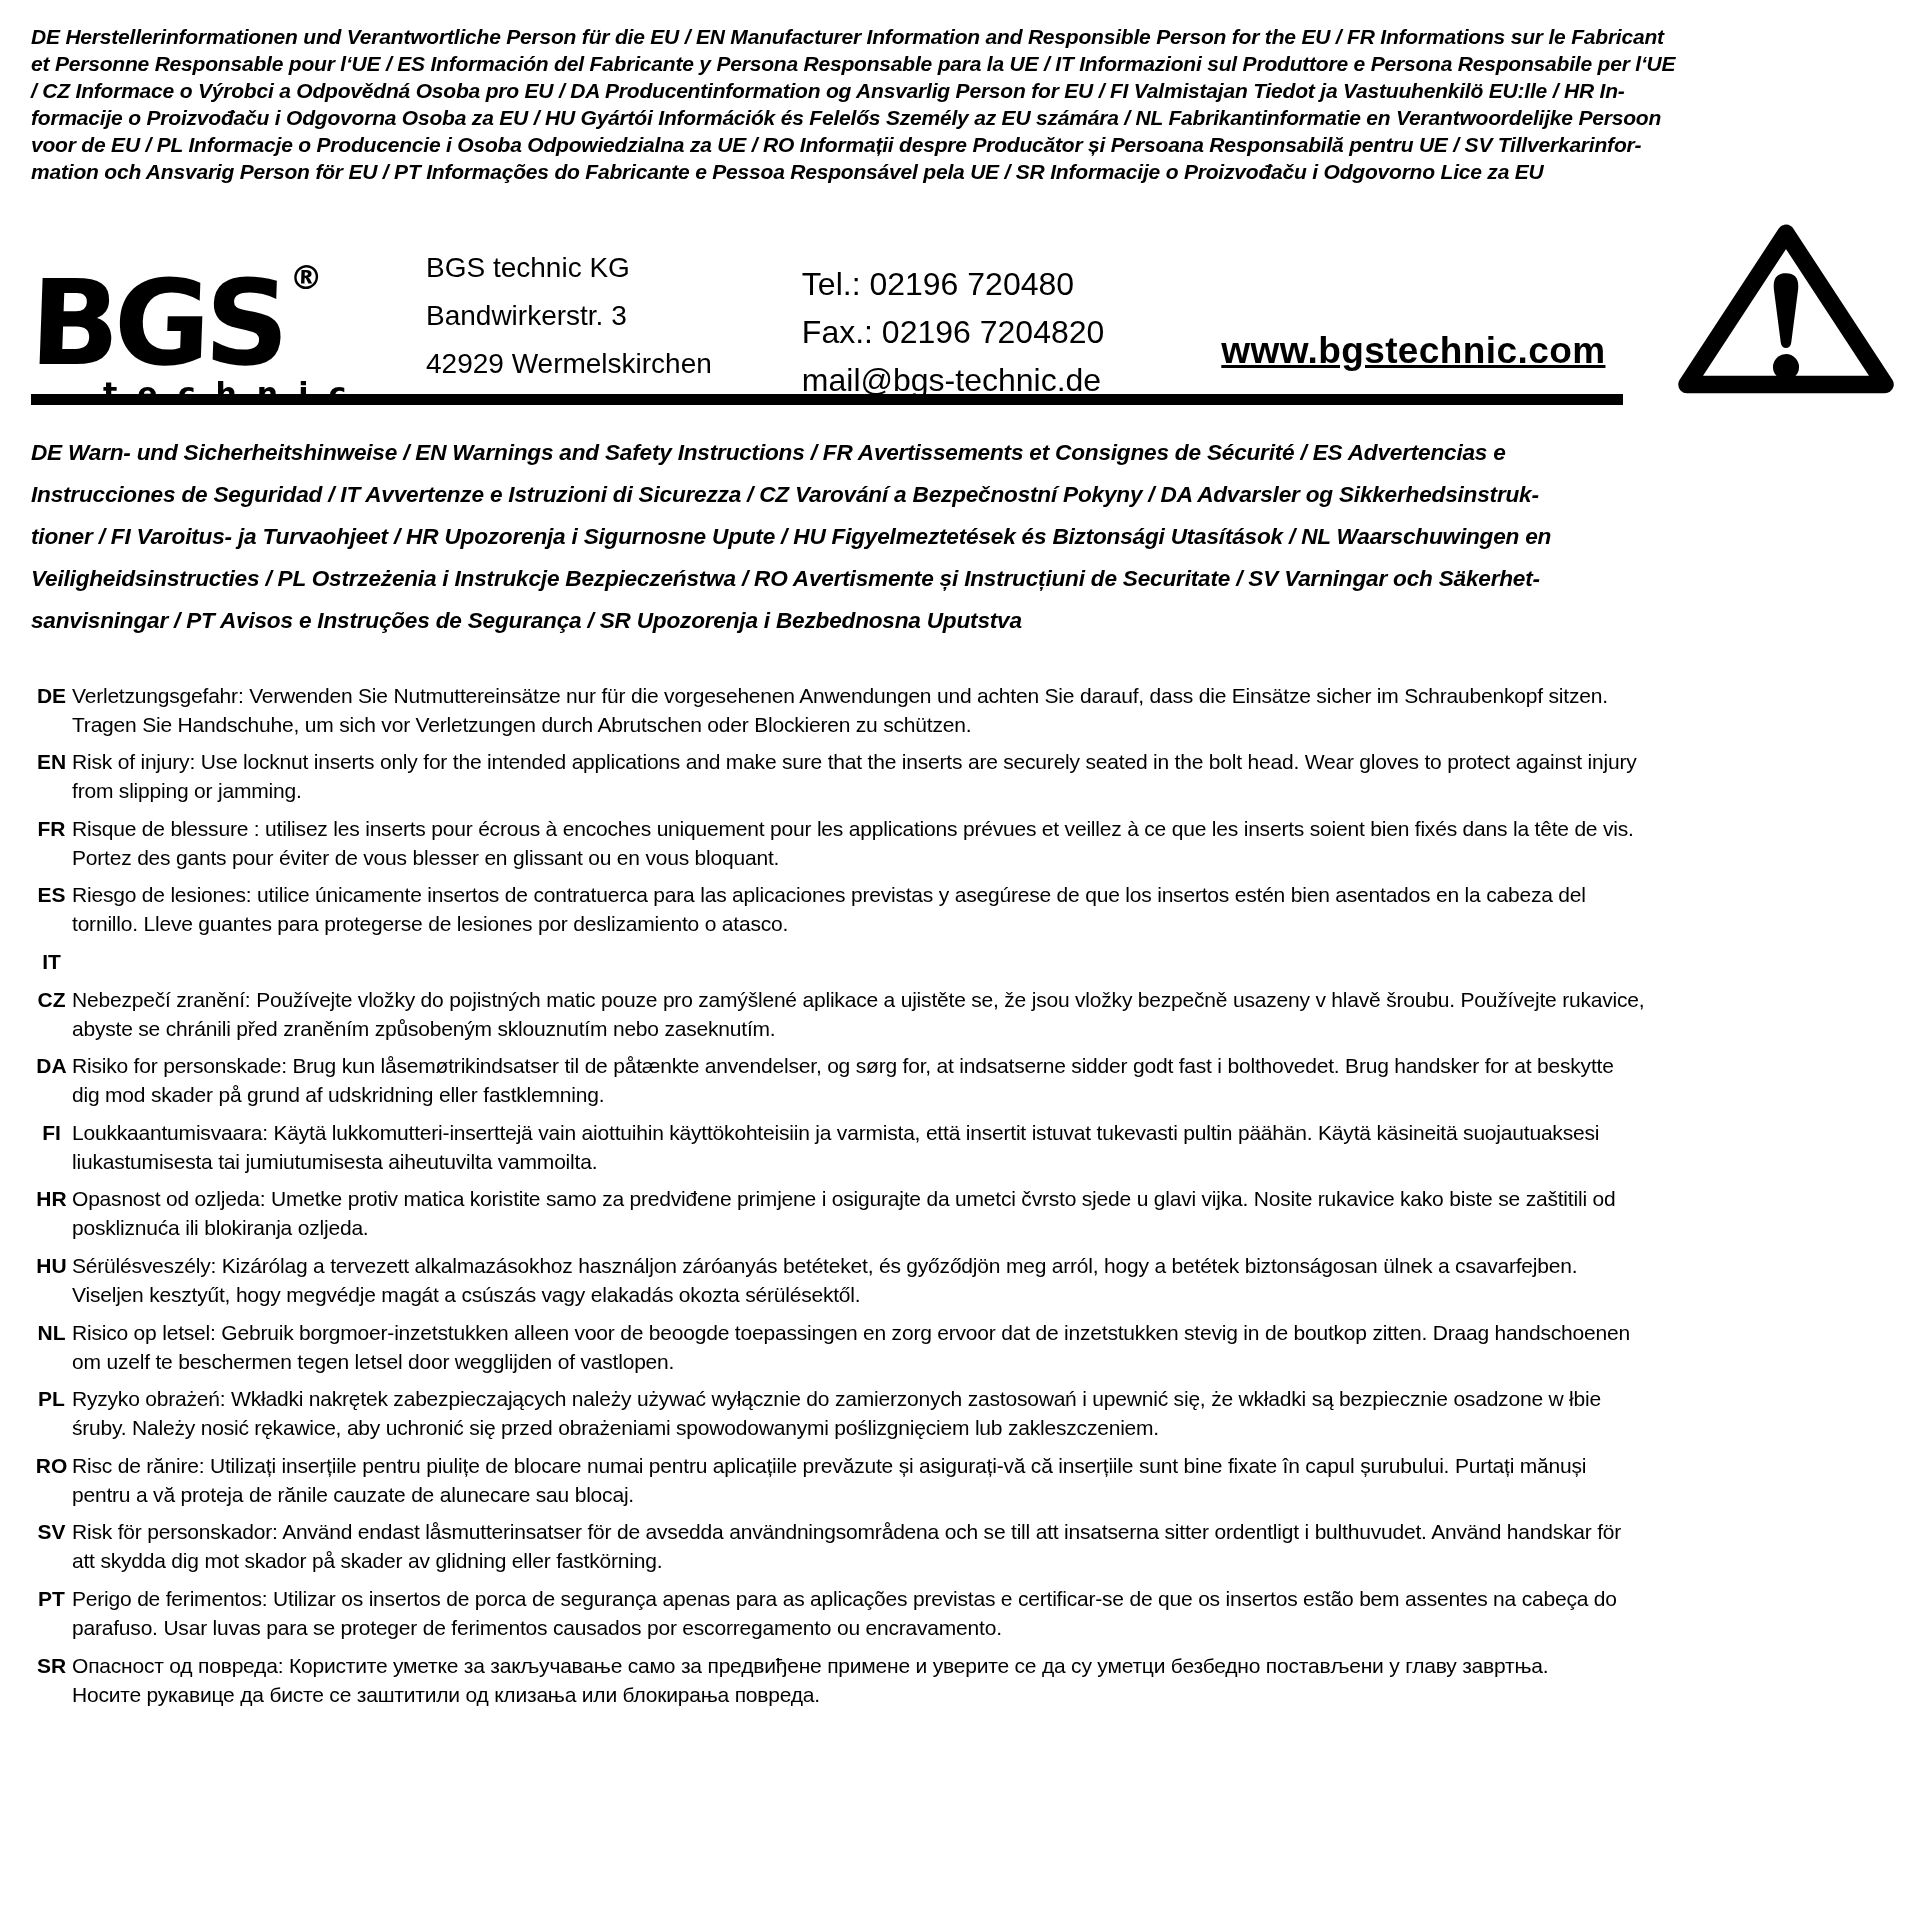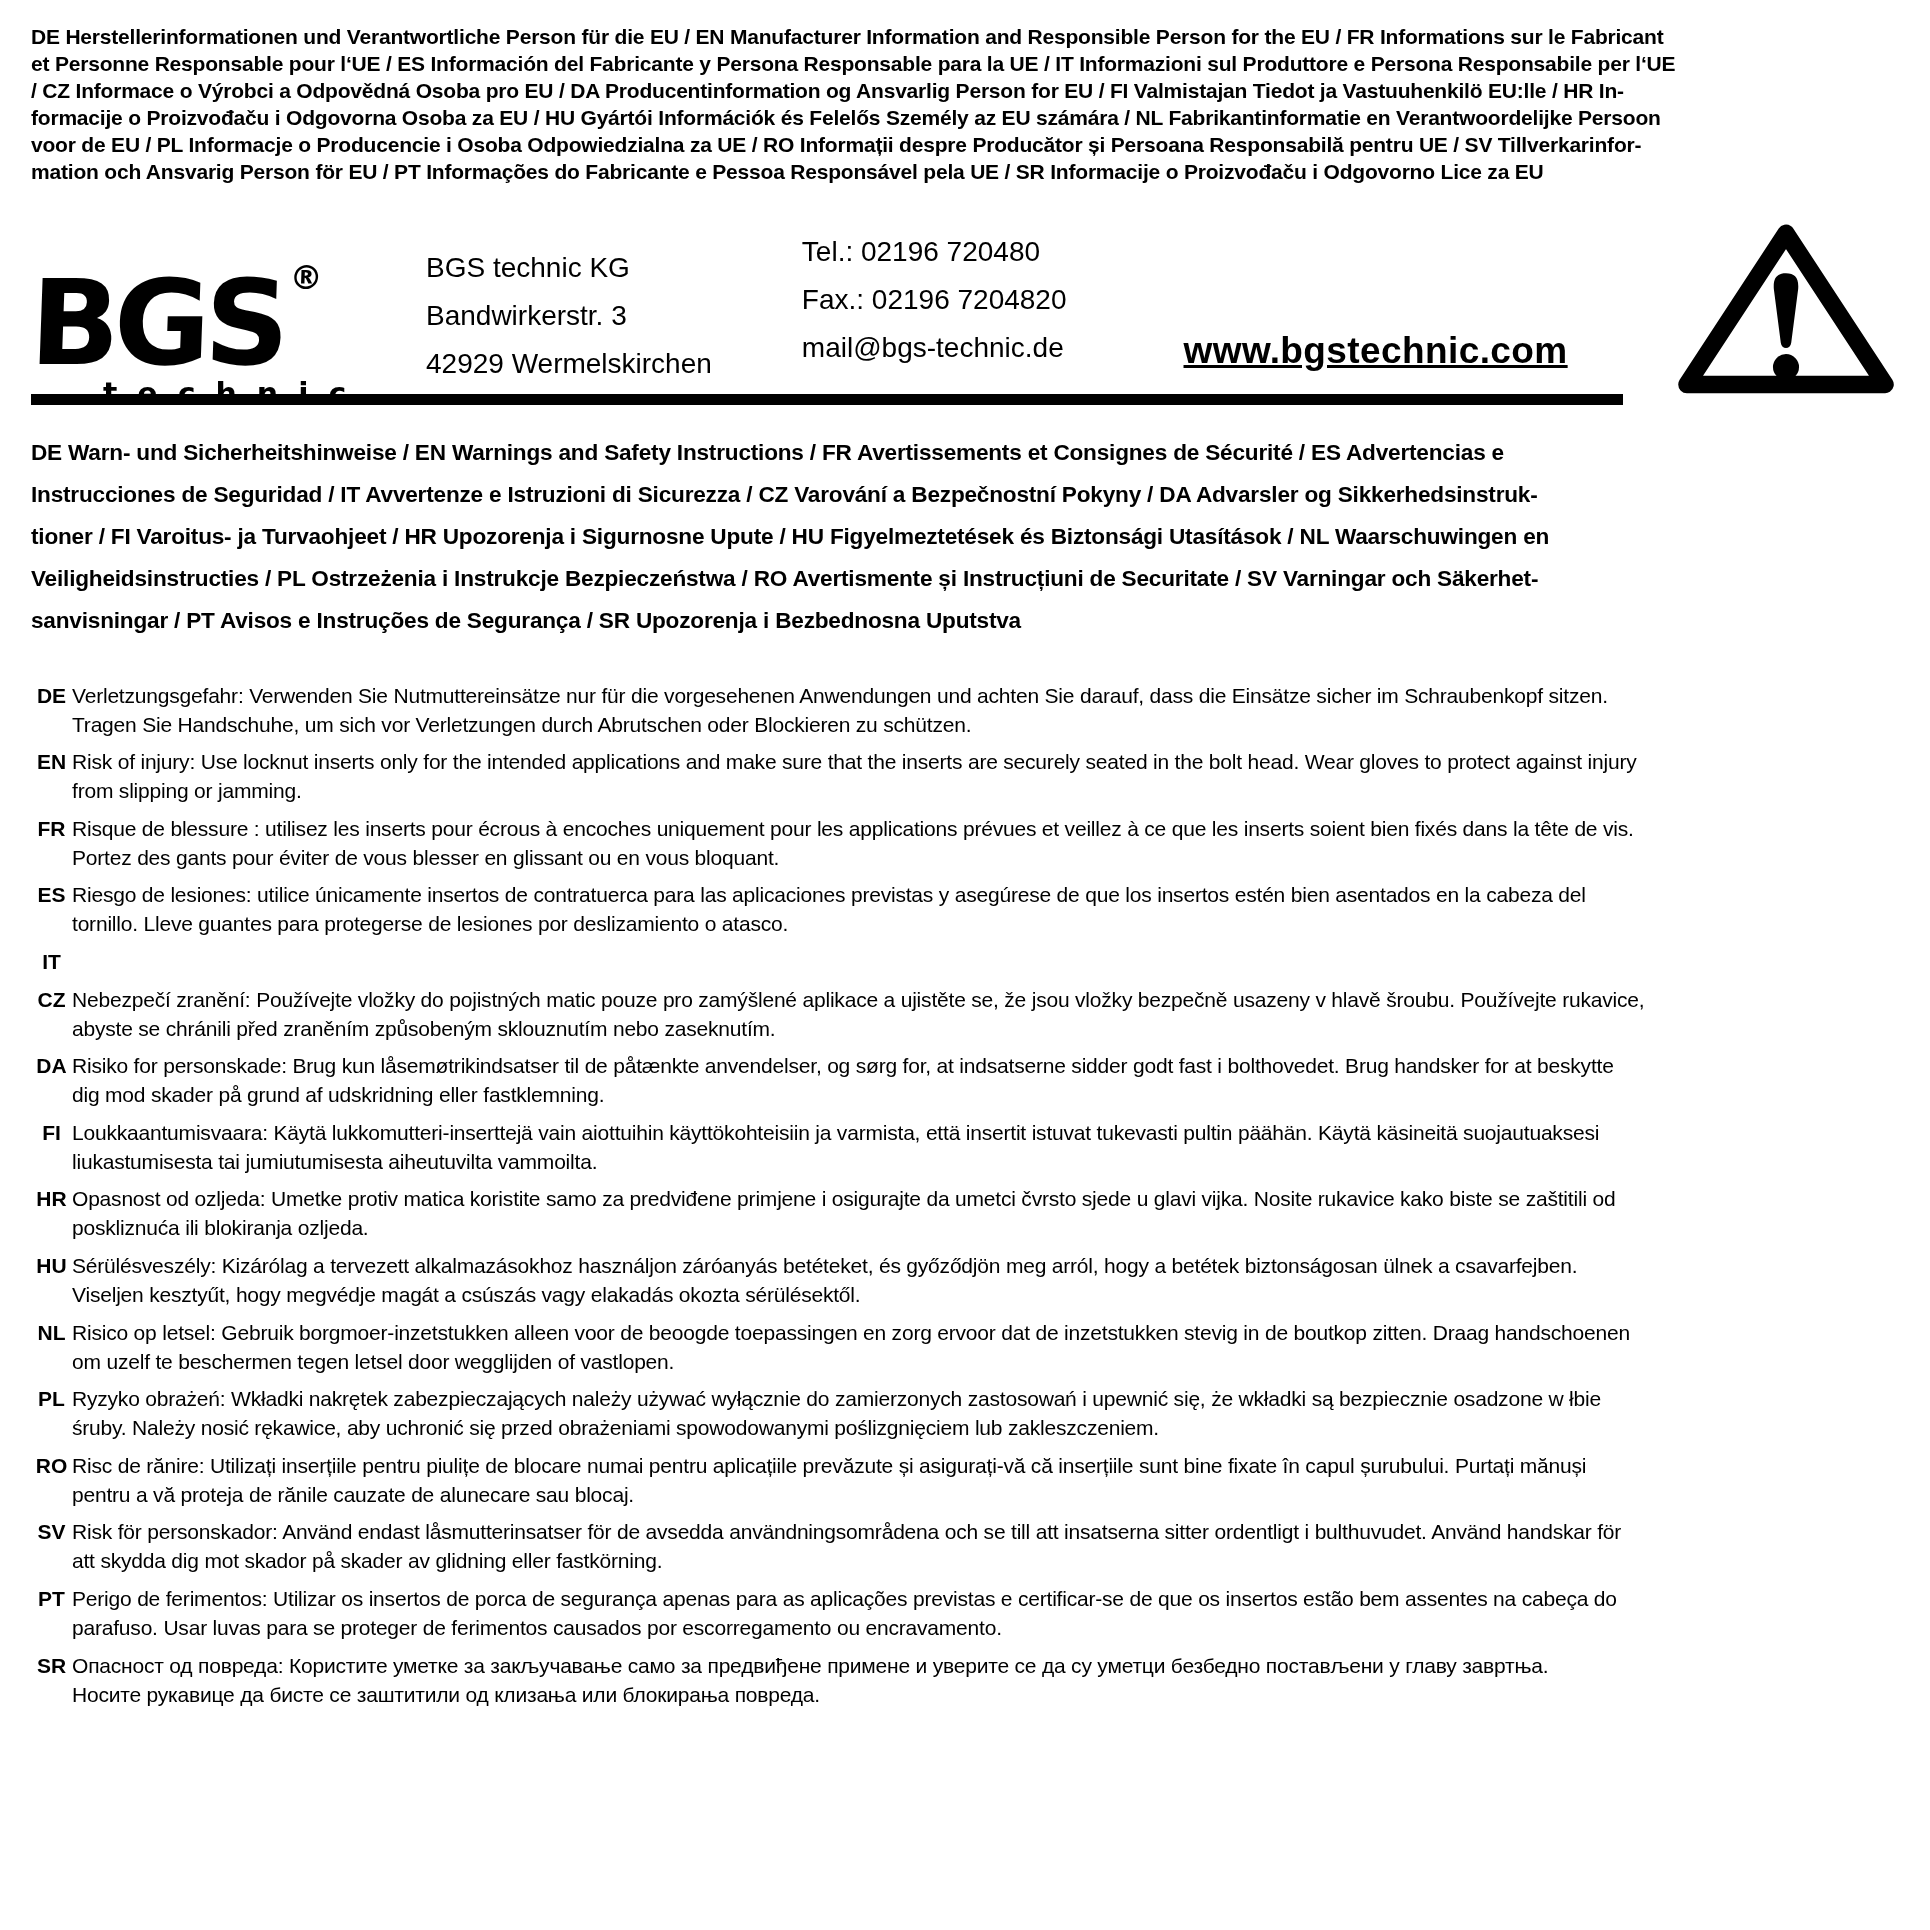--- a/index.html
+++ b/index.html
@@ -8,20 +8,21 @@
     width: 1930px; height: 1930px;
     font-family: "Liberation Sans", sans-serif;
     color: #000; overflow: hidden;
   }
   .page { padding: 23px 31px 0 31px; position: relative; }
 
   .hdr-para {
     font-weight: bold;
     white-space: pre-line;
     letter-spacing: -0.2px;
+    font-style: italic;
   }
   .hdr1 { font-size: 21px; line-height: 27px; }
   .hdr2 { font-size: 22.6px; line-height: 42px; margin-top: 26.5px; }
 
   .company-row {
     display: flex;
     align-items: flex-start;
     margin-top: 39px;
     height: 167px;
     position: relative;
@@ -44,21 +45,21 @@
   }
   .logo-sub {
     font-family: "DejaVu Sans", sans-serif;
     font-weight: bold;
     font-size: 30px;
     letter-spacing: 20px;
     padding-left: 72px;
     margin-top: -6.2px;
   }
   .addr-col { margin-left: 60px; font-size: 28px; line-height: 48px; margin-top: 20px; }
-  .tel-col  { margin-left: 90px; font-size: 28px; line-height: 48px; margin-top: 4px; }
+  .tel-col  { margin-left: 90px; font-size: 32px; line-height: 48px; margin-top: 36px; }
   .website  {
     font-size: 37px; font-weight: bold;
     margin-left: 117px; margin-top: 106px;
     letter-spacing: 0.4px; white-space: nowrap; text-decoration: underline;
   }
   .warning-triangle { position: absolute; right: 0; top: -3.1px; }
 
   .rule { height: 11px; background: #000; width: 1592px; margin-top: 3.1px; }
 
   .warnings { margin-top: 39px; }

